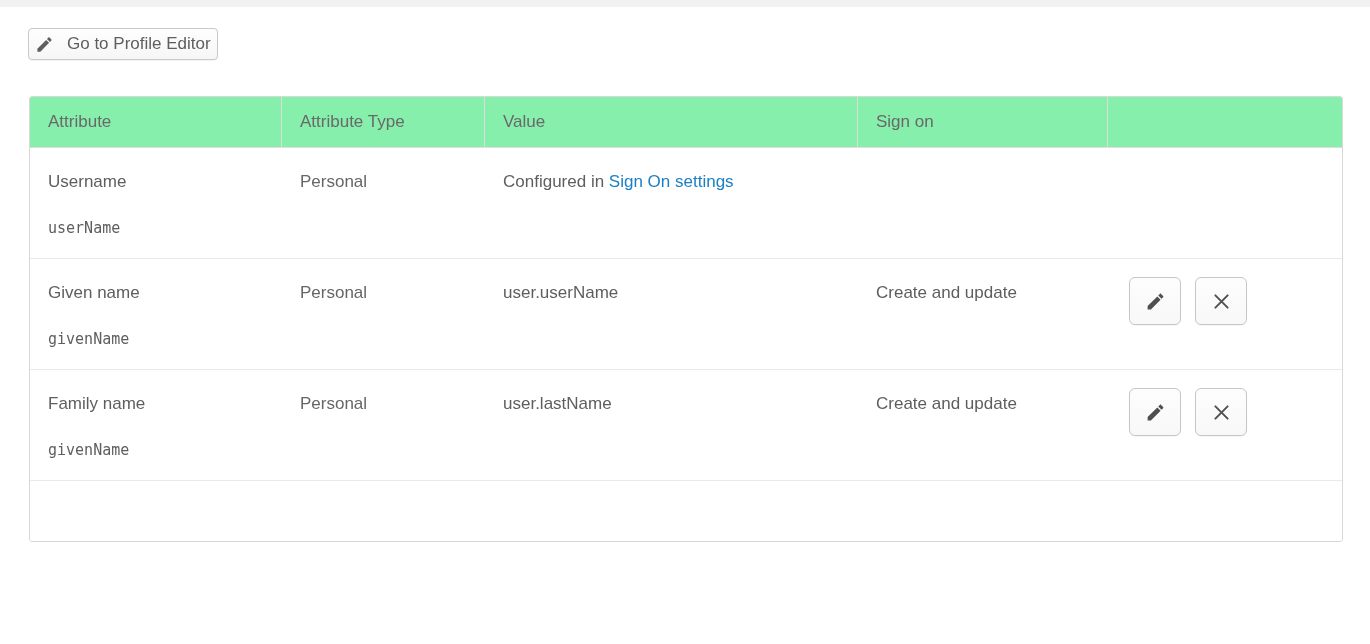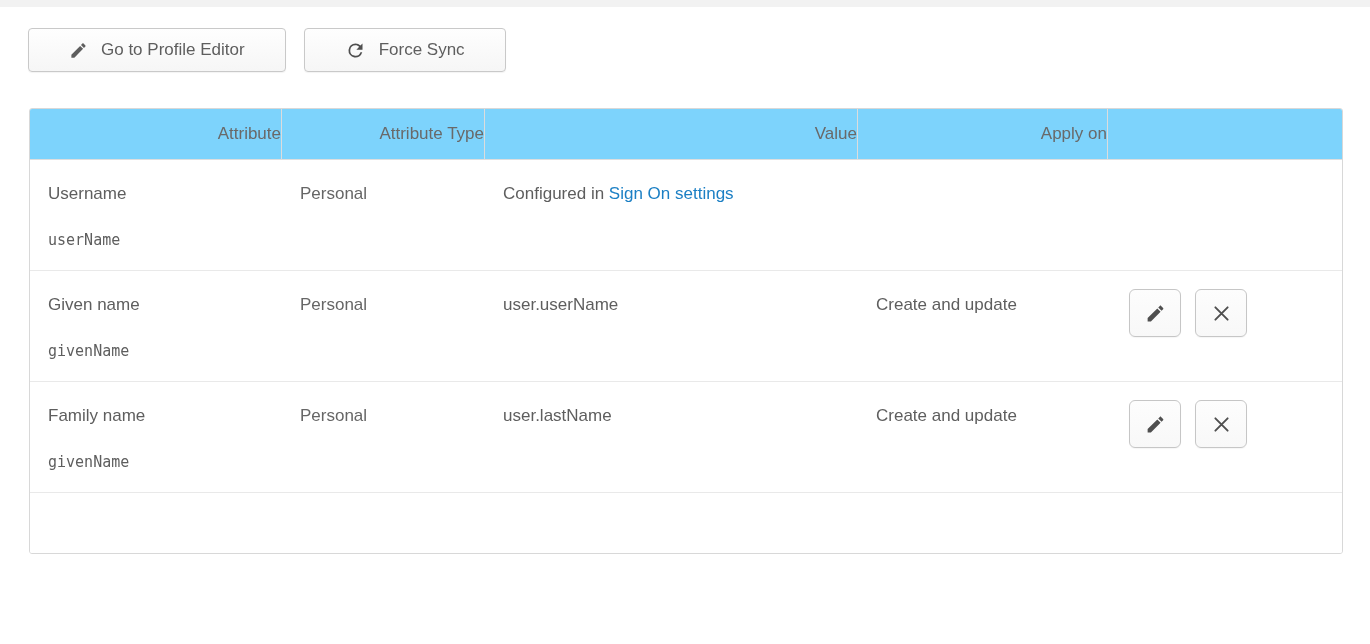--- a/index.html
+++ b/index.html
@@ -17,22 +17,22 @@
   
   .toolbar {
     margin: 21px 0 0 28px;
     display: flex;
     gap: 18px;
   }
   .btn {
     display: inline-flex;
     align-items: center;
     gap: 13px;
-    height: 44px;
-    padding: 0 40px;
+    height: 32px;
+    padding: 0 6px;
     background: linear-gradient(#fefefe, #f6f6f6);
     border: 1px solid #c9c9c9;
     border-radius: 4px;
     box-shadow: 0 1px 1px rgba(0,0,0,0.05);
     font-family: "Liberation Sans", sans-serif;
     font-size: 17px;
     color: #5e5e5e;
     cursor: pointer;
     white-space: nowrap;
   }
@@ -55,24 +55,24 @@
     table-layout: fixed;
   }
   col.c-attr   { width: 252px; }
   col.c-type   { width: 203px; }
   col.c-value  { width: 373px; }
   col.c-apply  { width: 250px; }
   col.c-actions{ width: 234px; }
 
   thead th {
     height: 51px;
-    background: #7dd3fc;
+    background: #86efac;
     border-bottom: 1px solid #dedede;
     border-right: 1px solid #dcdcdc;
-    text-align: right;
+    text-align: left;
     font-weight: normal;
     font-size: 17px;
     color: #696969;
     padding: 0 0 0 18px;
     vertical-align: middle;
   }
   thead th:last-child { border-right: none; }
 
   tbody tr.row { height: 111px; }
   tbody td {
@@ -126,46 +126,38 @@
 <div class="top-strip"></div>
 
 <div class="toolbar">
   <button class="btn">
     <span class="icon">
       <svg width="19" height="19" viewBox="0 0 24 24" fill="#5e5e5e">
           <path d="M3 17.25V21h3.75L17.81 9.94l-3.75-3.75L3 17.25zM20.71 7.04c.39-.39.39-1.02 0-1.41l-2.34-2.34c-.39-.39-1.02-.39-1.41 0l-1.83 1.83 3.75 3.75 1.83-1.83z"></path>
         </svg>
     </span>
     <span>Go to Profile Editor</span>
-  </button>
-  <button class="btn">
-    <span class="icon">
-      <svg width="21" height="21" viewBox="0 0 24 24" fill="#4f4f4f">
-          <path d="M17.65 6.35A7.95 7.95 0 0 0 12 4a8 8 0 1 0 7.73 10h-2.08A6 6 0 1 1 12 6c1.66 0 3.14.69 4.22 1.78L13 11h7V4l-2.35 2.35z"></path>
-        </svg>
-    </span>
-    <span>Force Sync</span>
   </button>
 </div>
 
 <div class="table-wrap">
   <table class="attr-table">
     <colgroup>
       <col class="c-attr">
         <col class="c-type">
         <col class="c-value">
         <col class="c-apply">
         <col class="c-actions">
     </colgroup>
     <thead>
       <tr>
         <th>Attribute</th>
         <th>Attribute Type</th>
         <th>Value</th>
-        <th>Apply on</th>
+        <th>Sign on</th>
         <th></th>
       </tr>
     </thead>
     <tbody>
 
       <tr class="row">
         <td>
           <div class="attr-label">Username</div>
           <div class="attr-name">userName</div>
         </td>

